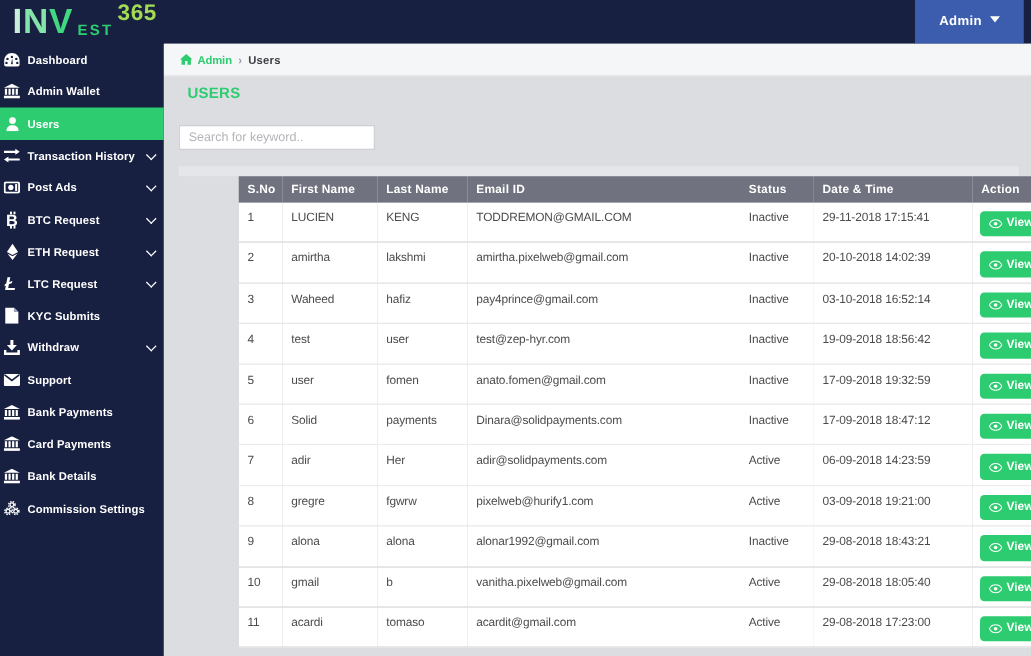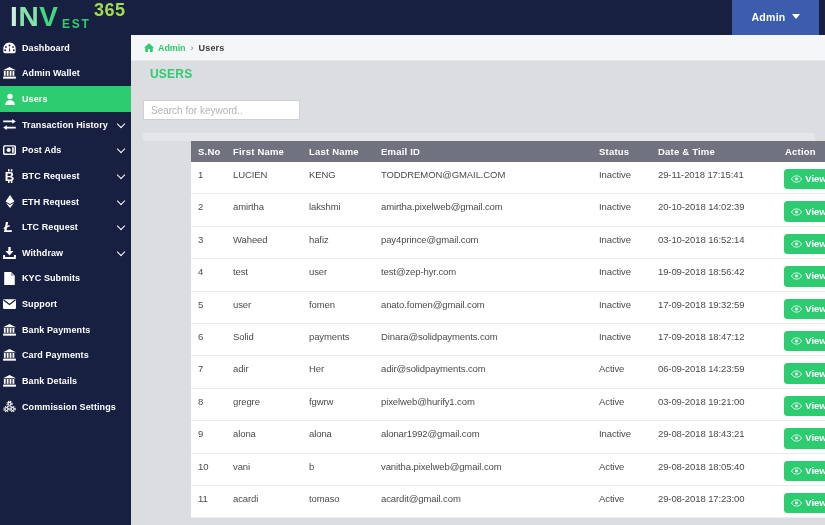--- a/index.html
+++ b/index.html
@@ -141,36 +141,36 @@
         <span class="ic">
       <svg width="13" height="14" viewBox="0 0 13 16">
             <text x="0" y="14" font-family="Liberation Sans" font-size="17" font-weight="bold" font-style="italic" fill="#fff">Ł</text>
           </svg>
     </span>
         <span class="tx">LTC Request</span>
         <span class="ch"></span>
       </div>
     <div class="mi">
         <span class="ic">
-      <svg width="13" height="12" viewBox="0 0 16 15">
-            <path d="M6.5 0 L9.5 0 L9.5 5 L13 5 L8 10.5 L3 5 L6.5 5 Z" fill="#fff"></path>
-            <path d="M0 10 L2.5 10 L2.5 12.5 L13.5 12.5 L13.5 10 L16 10 L16 15 L0 15 Z" fill="#fff"></path>
-          </svg>
-    </span>
-        <span class="tx">Withdraw</span>
-        <span class="ch"></span>
-      </div>
-    <div class="mi">
-        <span class="ic">
       <svg width="11" height="13" viewBox="0 0 13 16">
             <path d="M0 0 L8.5 0 L13 4.5 L13 16 L0 16 Z" fill="#fff"></path>
             <path d="M8.5 0 L8.5 4.5 L13 4.5 Z" fill="#9aa0b5"></path>
           </svg>
     </span>
         <span class="tx">KYC Submits</span>
+      </div>
+    <div class="mi">
+        <span class="ic">
+      <svg width="13" height="12" viewBox="0 0 16 15">
+            <path d="M6.5 0 L9.5 0 L9.5 5 L13 5 L8 10.5 L3 5 L6.5 5 Z" fill="#fff"></path>
+            <path d="M0 10 L2.5 10 L2.5 12.5 L13.5 12.5 L13.5 10 L16 10 L16 15 L0 15 Z" fill="#fff"></path>
+          </svg>
+    </span>
+        <span class="tx">Withdraw</span>
+        <span class="ch"></span>
       </div>
     <div class="mi">
         <span class="ic">
       <svg width="13" height="10" viewBox="0 0 16 12">
             <rect x="0" y="0" width="16" height="12" rx="1.5" fill="#fff"></rect>
             <path d="M0.8 1 L8 6.5 L15.2 1" fill="none" stroke="#182041" stroke-width="1.6"></path>
           </svg>
     </span>
         <span class="tx">Support</span>
       </div>
@@ -370,21 +370,21 @@
           <td>alonar1992@gmail.com</td>
           <td>Inactive</td>
           <td>29-08-2018 18:43:21</td>
           <td class="act-cell"><span class="viewbtn"><svg width="11" height="8" viewBox="0 0 15 10">
                 <path d="M7.5 0.7 C4 0.7 1.7 2.9 0.7 5 C1.7 7.1 4 9.3 7.5 9.3 C11 9.3 13.3 7.1 14.3 5 C13.3 2.9 11 0.7 7.5 0.7 Z" fill="none" stroke="#fff" stroke-width="1.1"></path>
                 <circle cx="7.5" cy="5" r="2" fill="#fff"></circle>
               </svg>View</span></td>
         </tr>
 <tr>
           <td>10</td>
-          <td>vani</td>
+          <td>gmail</td>
           <td>b</td>
           <td>vanitha.pixelweb@gmail.com</td>
           <td>Active</td>
           <td>29-08-2018 18:05:40</td>
           <td class="act-cell"><span class="viewbtn"><svg width="11" height="8" viewBox="0 0 15 10">
                 <path d="M7.5 0.7 C4 0.7 1.7 2.9 0.7 5 C1.7 7.1 4 9.3 7.5 9.3 C11 9.3 13.3 7.1 14.3 5 C13.3 2.9 11 0.7 7.5 0.7 Z" fill="none" stroke="#fff" stroke-width="1.1"></path>
                 <circle cx="7.5" cy="5" r="2" fill="#fff"></circle>
               </svg>View</span></td>
         </tr>
 <tr>

